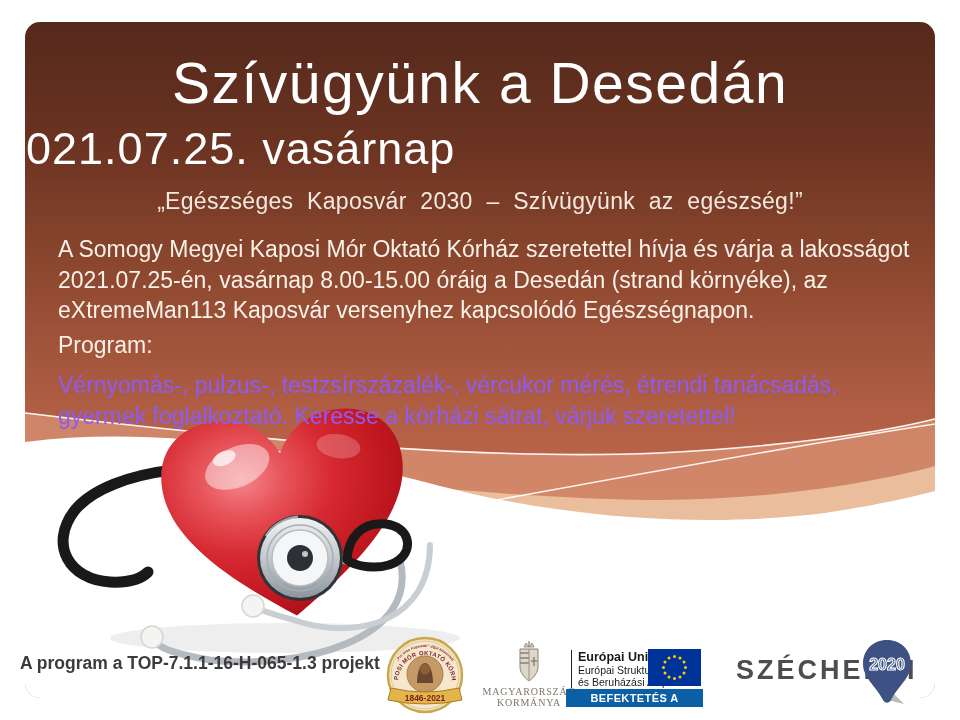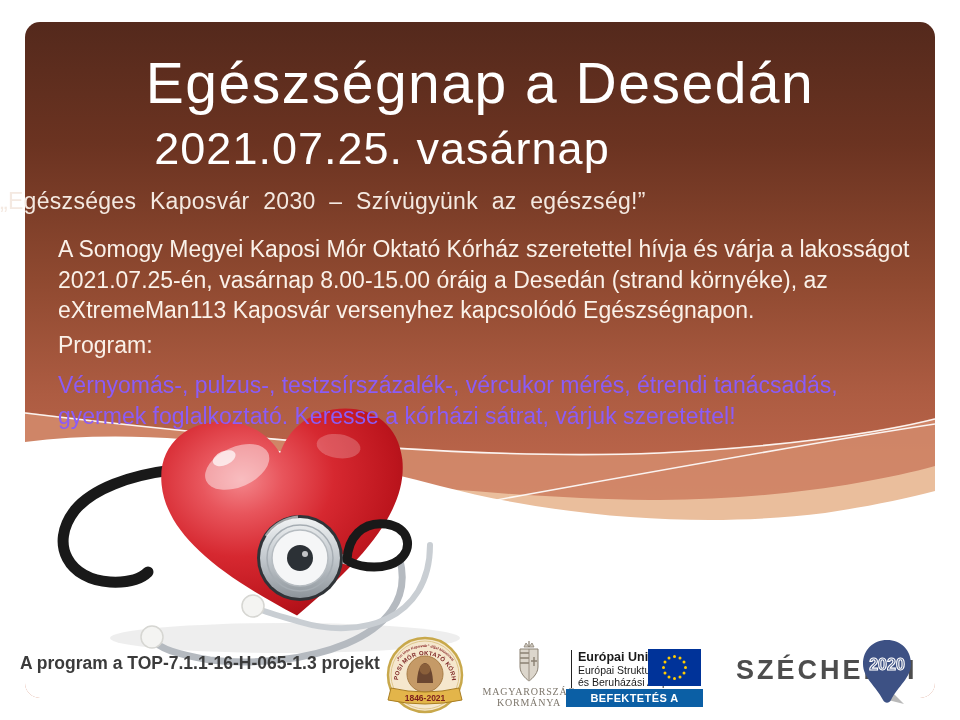--- a/index.html
+++ b/index.html
@@ -2,23 +2,23 @@
 <html><head>
 <meta charset="utf-8">
 <style>
   html,body{margin:0;padding:0;background:#ffffff;}
   .stage{position:relative;width:960px;height:720px;background:#ffffff;overflow:hidden;
          font-family:"Liberation Sans",sans-serif;}
   .abs{position:absolute;}
   svg{display:block;}
   .title{left:0;top:50px;width:960px;text-align:center;color:#ffffff;
          font-size:57px;letter-spacing:1.5px;font-weight:400;}
-  .dateline{left:0;top:123px;width:764px;text-align:center;color:#ffffff;
+  .dateline{left:0;top:123px;width:764px;text-align:left;color:#ffffff;
          font-size:45px;letter-spacing:1px;font-weight:400;}
-  .motto{left:0;top:188px;width:960px;color:#f4e9e1;
+  .motto{left:0;top:188px;width:960px;text-align:center;color:#f4e9e1;
          font-size:23px;word-spacing:7px;letter-spacing:.3px;}
   .intro{left:58px;top:234px;width:872px;color:#faf1e9;font-size:23px;
          line-height:30.5px;}
   .program-label{left:58px;top:332px;color:#faf1e9;font-size:23px;}
   .program-text{left:58px;top:370px;width:874px;color:#8b5cf6;font-size:23px;line-height:31px;}
   .note{left:20px;top:650px;color:#3b3b3b;font-size:17.5px;line-height:26px;font-weight:bold;}
   .gov-text{left:479px;top:686px;width:100px;text-align:center;color:#7d766b;
          font-family:"Liberation Serif",serif;font-size:10px;line-height:11px;letter-spacing:.8px;}
   .eu-text{left:578px;top:650px;color:#1a1a1a;font-size:10.5px;line-height:12px;}
   .eu-text .l1{font-size:12.5px;font-weight:bold;line-height:14px;}
@@ -95,21 +95,21 @@
       <circle cx="300" cy="558" r="43" fill="#303438"></circle>
       <circle cx="300" cy="558" r="40" fill="url(#silverGrad)"></circle>
       <circle cx="300" cy="558" r="33" fill="none" stroke="#a6adb3" stroke-width="1.5"></circle>
       <circle cx="300" cy="558" r="28" fill="#f5f6f7" stroke="#b6bcc1" stroke-width="1.5"></circle>
       <circle cx="300" cy="558" r="13" fill="#2c3136"></circle>
       <path d="M266,536 A42,42 0 0 1 298,517" fill="none" stroke="#ffffff" stroke-width="3" opacity="0.55"></path>
       <circle cx="305" cy="554" r="3" fill="#e8eaec" opacity="0.8"></circle>
     </g>
   </svg>
 
-  <div class="abs title">Egészségnap a Desedán</div>
+  <div class="abs title">Szívügyünk a Desedán</div>
   <div class="abs dateline">2021.07.25. vasárnap</div>
   <div class="abs motto">„Egészséges Kaposvár 2030 – Szívügyünk az egészség!”</div>
   <div class="abs intro">A Somogy Megyei Kaposi Mór Oktató Kórház szeretettel hívja és várja a lakosságot 2021.07.25-én, vasárnap 8.00-15.00 óráig a Desedán (strand környéke), az eXtremeMan113 Kaposvár versenyhez kapcsolódó Egészségnapon.</div>
   <div class="abs program-label">Program:</div>
   <div class="abs program-text">Vérnyomás-, pulzus-, testzsírszázalék-, vércukor mérés, étrendi tanácsadás, gyermek foglalkoztató. Keresse a kórházi sátrat, várjuk szeretettel!</div>
 
   <div class="abs note">
     <div>A program a TOP-7.1.1-16-H-065-1.3 projekt</div>
   </div>
 

